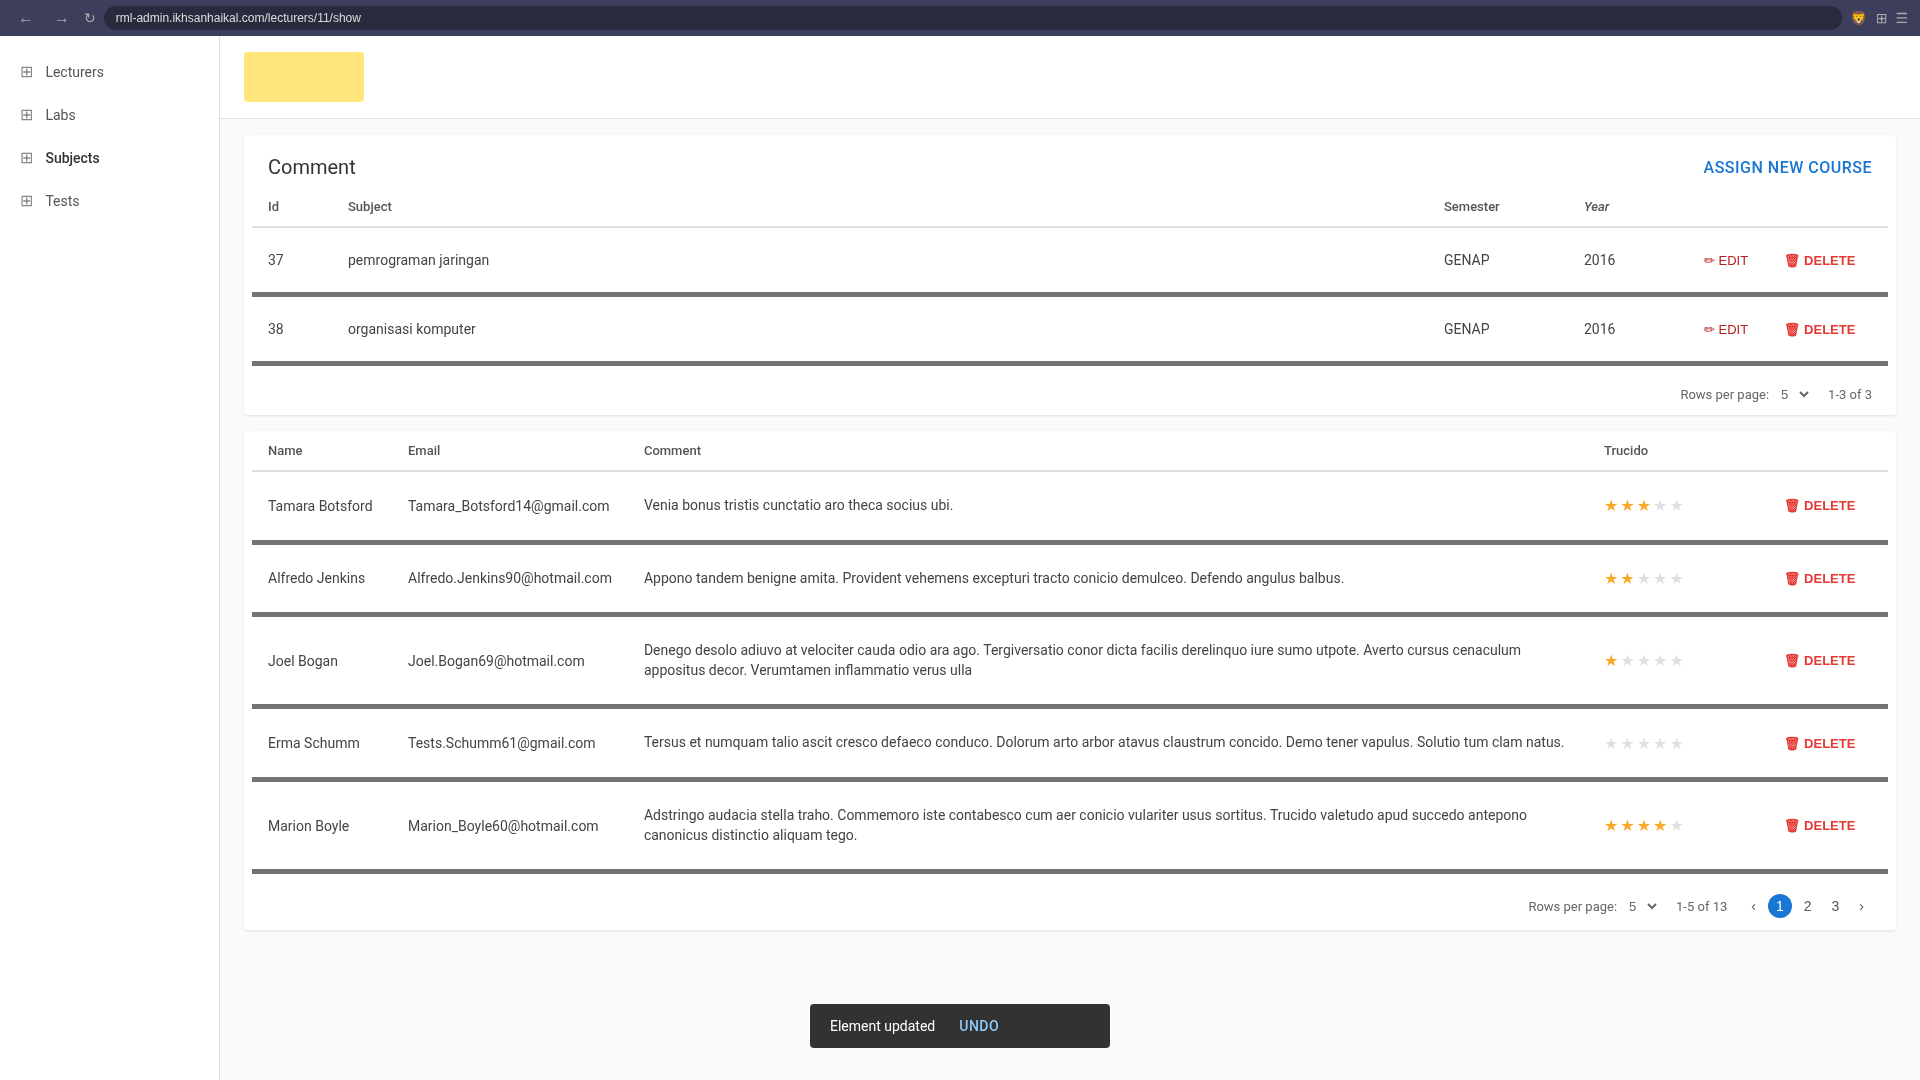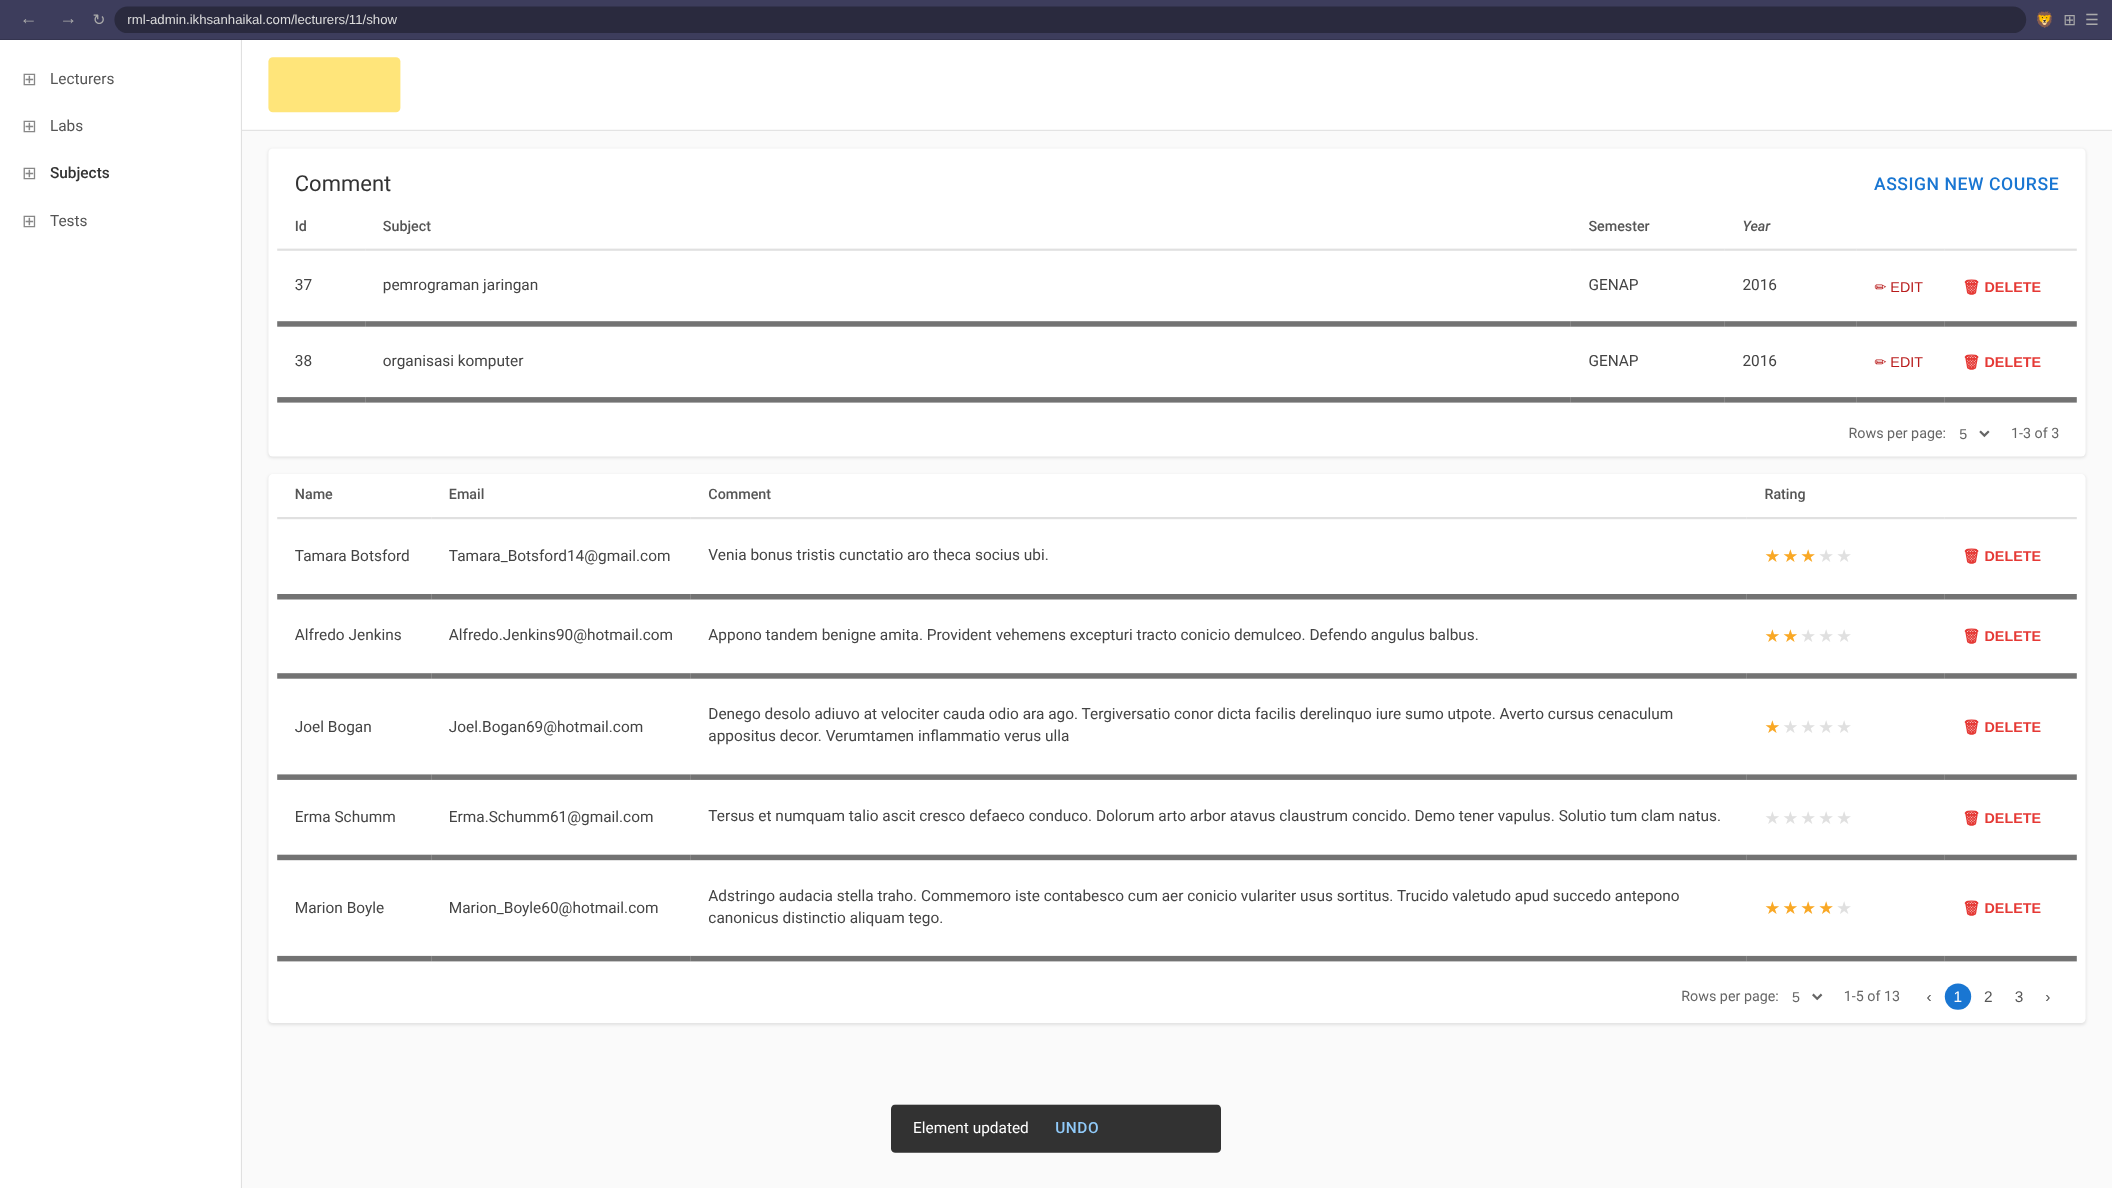--- a/index.html
+++ b/index.html
@@ -191,21 +191,21 @@
   </div>
 
   <div class="section">
     <div style="padding: 0 8px 8px;">
       <table class="data-table">
         <thead>
           <tr>
             <th style="width:140px">Name</th>
             <th style="width:200px">Email</th>
             <th>Comment</th>
-            <th style="width:180px">Rating</th>
+            <th style="width:180px">Trucido</th>
             <th style="width:120px"></th>
           </tr>
         </thead>
         <tbody id="reviews-tbody">
             <tr>
     <td class="reviewer-name">Tamara Botsford</td>
     <td>Tamara_Botsford14@gmail.com</td>
     <td class="comment-cell">Venia bonus tristis cunctatio aro theca socius ubi.</td>
     <td>
                 <div class="stars">
@@ -249,21 +249,21 @@
                   <span class="star empty" style="color: rgb(224, 224, 224);">★</span>
                   <span class="star empty" style="color: rgb(224, 224, 224);">★</span>
                 </div>
               </td>
     <td>
                 <button class="delete-btn">🗑 DELETE</button>
               </td>
   </tr>
             <tr>
     <td class="reviewer-name">Erma Schumm</td>
-    <td>Erma.Schumm61@gmail.com</td>
+    <td>Tests.Schumm61@gmail.com</td>
     <td class="comment-cell">Tersus et numquam talio ascit cresco defaeco conduco. Dolorum arto arbor atavus claustrum concido. Demo tener vapulus. Solutio tum clam natus.</td>
     <td>
                 <div class="stars">
                   <span class="star empty" style="color: rgb(224, 224, 224);">★</span>
                   <span class="star empty" style="color: rgb(224, 224, 224);">★</span>
                   <span class="star empty" style="color: rgb(224, 224, 224);">★</span>
                   <span class="star empty" style="color: rgb(224, 224, 224);">★</span>
                   <span class="star empty" style="color: rgb(224, 224, 224);">★</span>
                 </div>
               </td>

